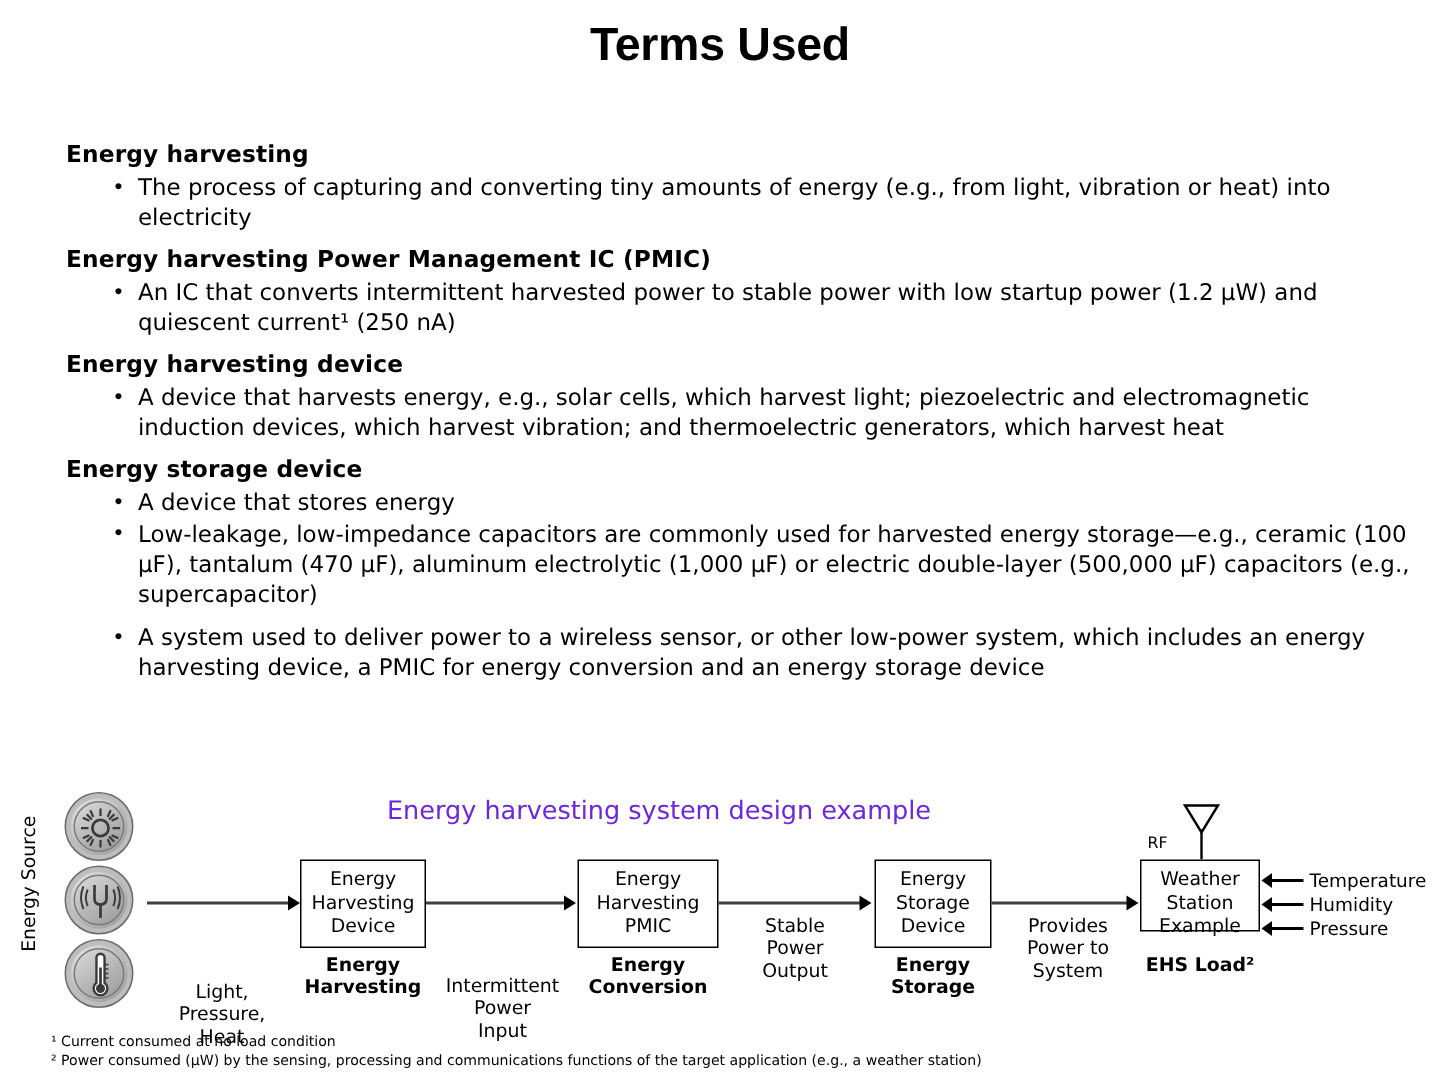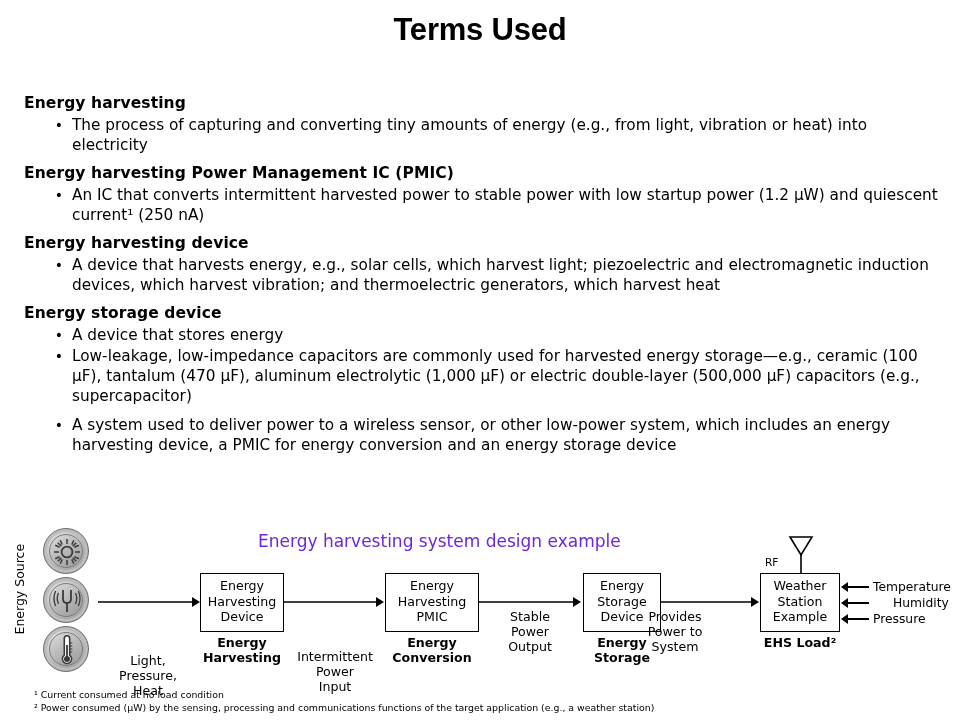--- a/index.html
+++ b/index.html
@@ -18,21 +18,21 @@
     font-family:"Liberation Sans","DejaVu Sans",sans-serif;
     font-weight:bold;
     font-size:31px;
     letter-spacing:-0.2px;
     color:#000;
   }
   
   #terms{
     position:absolute;left:24px;top:94px;width:920px;
   }
-  .term-block{margin-bottom:4px;}
+  .term-block{margin-bottom:4px;margin-left:20px;}
   .term-head{
     font-weight:bold;
     font-size:15.5px;
     line-height:19px;
     margin-bottom:2px;
     letter-spacing:0.1px;
   }
   .bullet-row{
     display:flex;
     align-items:flex-start;
@@ -339,46 +339,46 @@
     <div>Storage</div>
     <div>Device</div>
   </div>
   <div class="node-cap" style="left:570px;top:120px;width:104px;">
     <div>Energy</div>
     <div>Storage</div>
   </div>
 
   <div class="flow-line" style="left:661px;top:86px;width:92px;"></div>
   <div class="flow-head" style="left:751px;top:82px;"></div>
-  <div class="edge-label" style="left:635px;top:94px;width:80px;">
+  <div class="edge-label" style="left:672px;top:94px;width:80px;">
     <div>Provides</div>
     <div>Power to</div>
     <div>System</div>
   </div>
 
   <svg id="rf-antenna" width="34" height="38" viewBox="0 0 34 38" style="position:absolute;left:784px;top:20px;">
     <polygon points="6,2 28,2 17,20" fill="none" stroke="#000" stroke-width="1.6"></polygon>
     <line x1="17" y1="18" x2="17" y2="38" stroke="#000" stroke-width="1.6"></line>
   </svg>
   <div id="rf-label" style="left:765px;top:41px;">RF</div>
 
-  <div class="node-box" style="left:760px;top:58px;width:80px;height:59px;">
+  <div class="node-box" style="left:760px;top:58px;width:80px;height:48px;">
     <div>Weather</div>
     <div>Station</div>
     <div>Example</div>
   </div>
   <div class="node-cap" style="left:752px;top:120px;width:96px;">
     <div>EHS Load²</div>
   </div>
 
   <div class="sensor-row" style="left:841px;top:65px;">
     <span class="sensor-arrow"></span>
     <span>Temperature</span>
   </div>
-  <div class="sensor-row" style="left:841px;top:81px;gap:20px;">
+  <div class="sensor-row" style="left:841px;top:81px;">
     <span class="sensor-arrow"></span>
     <span>Humidity</span>
   </div>
   <div class="sensor-row" style="left:841px;top:97px;">
     <span class="sensor-arrow"></span>
     <span>Pressure</span>
   </div>
 
 </div>
 

